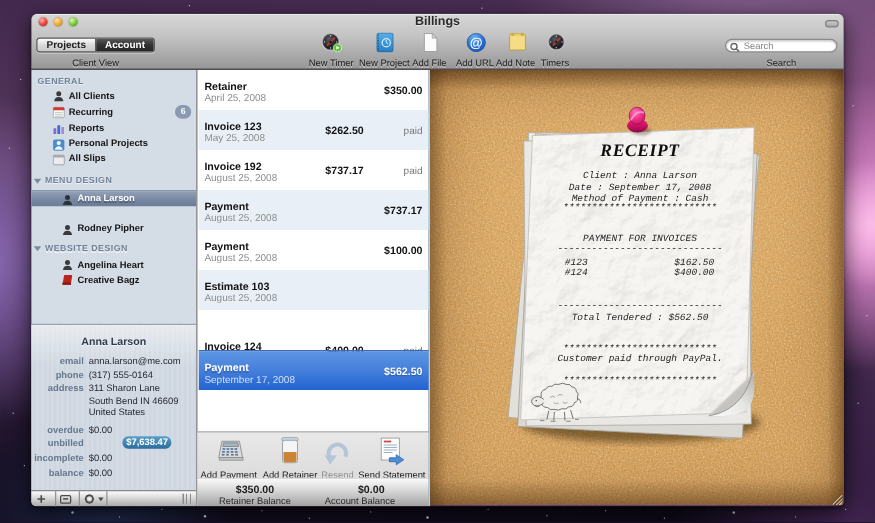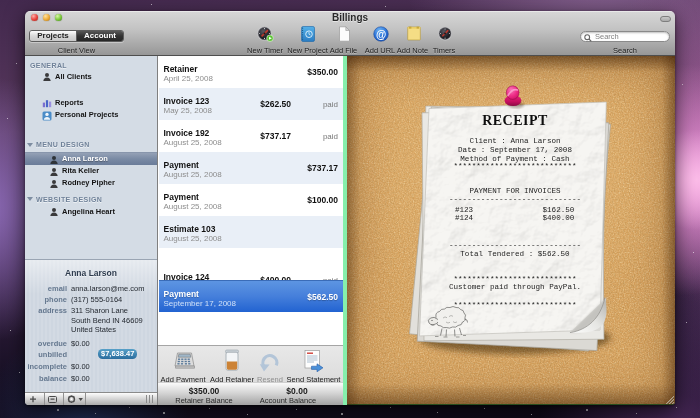--- a/index.html
+++ b/index.html
@@ -63,21 +63,21 @@
 #selpay .ld{color:#cfe0f8;}
 
 #acts{position:absolute;left:133px;top:334px;width:185px;height:37px;background:linear-gradient(#e8e8e8,#dcdcdc);border-top:1px solid #a5a5a5;}
 .abtn{position:absolute;top:3px;text-align:center;}
 .albl{position:absolute;top:29px;font-size:7.5px;color:#1a1a1a;text-align:center;}
 .albl.gray{color:#8f8f8f;}
 #balbar{position:absolute;left:133px;top:371px;width:185px;height:23px;background:linear-gradient(#fafafa,#d5d5d5 45%,#a2a2a2);border-top:1px solid #cfcfcf;}
 .bam{position:absolute;top:3px;width:92px;text-align:center;font-size:8.5px;font-weight:bold;color:#1a1a1a;}
 .blb{position:absolute;top:12.5px;width:92px;text-align:center;font-size:7.5px;color:#2a2a2a;}
 
-#cork{position:absolute;left:318px;top:45px;width:332px;height:349px;background:#15803d;border-left:4px solid #86efac;}
+#cork{position:absolute;left:318px;top:45px;width:332px;height:349px;background:#8b5cf6;border-left:1px solid #86efac;font-style:italic;}
 #corksvg{position:absolute;left:0;top:0;}
 #corkshade{position:absolute;inset:0;background:
  radial-gradient(ellipse 250px 190px at 50% 34%, rgba(255,218,155,.28), rgba(255,218,155,0) 75%),
  linear-gradient(rgba(51,25,0,.5), rgba(51,25,0,0) 4.5%),
  linear-gradient(270deg, rgba(51,25,0,.38), rgba(51,25,0,0) 4%),
  linear-gradient(90deg, rgba(51,25,0,.3), rgba(51,25,0,0) 4%),
  linear-gradient(0deg, rgba(51,25,0,.38), rgba(51,25,0,0) 6%);
  box-shadow: inset 0 0 45px rgba(70,34,4,.45);}
 #grip{position:absolute;right:1px;bottom:1px;width:8px;height:8px;opacity:.85;background:linear-gradient(135deg,transparent 45%,#e3d8c4 45%,#8a7a60 57%,transparent 57%,transparent 64%,#e3d8c4 64%,#8a7a60 76%,transparent 76%,transparent 82%,#e3d8c4 82%,#8a7a60 94%,transparent 94%);}
 </style></head>
@@ -212,67 +212,83 @@
 
   <div id="side">
     <div class="shead" style="top:5.5px;left:5px;">GENERAL</div>
     <div class="srow" style="top:14.8px;">
         <span class="ic"><svg width="10" height="10" viewBox="0 0 10 10">
             <circle cx="5" cy="2.9" r="2" fill="#3a3a3c"></circle>
             <path d="M1.3,9 q0.5,-3.5 3.7,-3.5 q3.2,0 3.7,3.5 z" fill="#3a3a3c"></path>
           </svg></span>
         <span class="tx">All Clients</span>
       </div>
+    <div class="srow" style="top:27.8px;">
+        <span class="ic"><svg width="10" height="10" viewBox="0 0 10 10">
+            <rect x="0.6" y="0.8" width="8.8" height="8.4" rx="1" fill="#f6f6f6" stroke="#8a8a8a" stroke-width=".5"></rect>
+            <path d="M0.6,1.8 a1,1 0 0 1 1,-1 h6.8 a1,1 0 0 1 1,1 v1.4 h-8.8 z" fill="#d23a2e"></path>
+            <path d="M2,5 h6 M2,6.5 h6 M2,8 h6" stroke="#b0b0b0" stroke-width=".5"></path>
+          </svg></span>
+        <span class="tx">Recurring</span>
+        <div id="badge6">6</div>
+      </div>
     <div class="srow" style="top:40.6px;">
         <span class="ic"><svg width="10" height="10" viewBox="0 0 10 10">
             <rect x="0.8" y="4.6" width="2.2" height="4.6" fill="#7a6fd0"></rect>
             <rect x="3.9" y="2.2" width="2.2" height="7" fill="#4a66c8"></rect>
             <rect x="7" y="3.6" width="2.2" height="5.6" fill="#9a8fe0"></rect>
           </svg></span>
         <span class="tx">Reports</span>
       </div>
     <div class="srow" style="top:53.4px;">
         <span class="ic"><svg width="10" height="10" viewBox="0 0 10 10">
             <rect x="0.5" y="0.5" width="9" height="9" rx="1.5" fill="#4a8cc8"></rect>
             <circle cx="5" cy="3.4" r="1.7" fill="#eef4fa"></circle>
             <path d="M1.8,8.7 q0.5,-2.8 3.2,-2.8 q2.7,0 3.2,2.8 z" fill="#eef4fa"></path>
           </svg></span>
         <span class="tx">Personal Projects</span>
       </div>
+    <div class="srow" style="top:65.3px;">
+        <span class="ic"><svg width="10" height="10" viewBox="0 0 10 10">
+            <rect x="0.6" y="1.2" width="8.8" height="7.6" rx="0.8" fill="#ececec" stroke="#828282" stroke-width=".5"></rect>
+            <rect x="0.6" y="1.2" width="8.8" height="1.8" rx="0.8" fill="#a8a8a8"></rect>
+          </svg></span>
+        <span class="tx">All Slips</span>
+      </div>
     <div class="tri" style="top:86.8px;"></div>
     <div class="shead" style="top:85px;left:11px;">MENU DESIGN</div>
     <div class="srow srow2" id="selrow" style="top:96.3px;">
         <span class="ic"><svg width="10" height="10" viewBox="0 0 10 10">
             <circle cx="5" cy="2.9" r="2" fill="#2e3338"></circle>
             <path d="M1.3,9 q0.5,-3.5 3.7,-3.5 q3.2,0 3.7,3.5 z" fill="#2e3338"></path>
           </svg></span>
         <span class="tx">Anna Larson</span>
       </div>
-    <div class="srow srow2" style="top:109.3px;">
-        <span class="ic"><svg width="10" height="10" viewBox="0 0 10 10">
-            <circle cx="5" cy="2.9" r="2" fill="#3a3a3c"></circle>
-            <path d="M1.3,9 q0.5,-3.5 3.7,-3.5 q3.2,0 3.7,3.5 z" fill="#3a3a3c"></path>
-          </svg></span>
-        <span class="tx">Rita Keller</span>
-      </div>
     <div class="srow srow2" style="top:121.3px;">
         <span class="ic"><svg width="10" height="10" viewBox="0 0 10 10">
             <circle cx="5" cy="2.9" r="2" fill="#3a3a3c"></circle>
             <path d="M1.3,9 q0.5,-3.5 3.7,-3.5 q3.2,0 3.7,3.5 z" fill="#3a3a3c"></path>
           </svg></span>
         <span class="tx">Rodney Pipher</span>
       </div>
     <div class="tri" style="top:141.3px;"></div>
     <div class="shead" style="top:139.5px;left:11px;">WEBSITE DESIGN</div>
     <div class="srow srow2" style="top:149.8px;">
         <span class="ic"><svg width="10" height="10" viewBox="0 0 10 10">
             <circle cx="5" cy="2.9" r="2" fill="#3a3a3c"></circle>
             <path d="M1.3,9 q0.5,-3.5 3.7,-3.5 q3.2,0 3.7,3.5 z" fill="#3a3a3c"></path>
           </svg></span>
         <span class="tx">Angelina Heart</span>
+      </div>
+    <div class="srow srow2" style="top:161.8px;">
+        <span class="ic"><svg width="10" height="10" viewBox="0 0 10 10">
+            <path d="M1,8.8 L2.2,1.6 a0.8,0.8 0 0 1 0.8,-0.6 h5 a0.7,0.7 0 0 1 0.7,0.8 L7.6,8.8 z" fill="#b8251c"></path>
+            <rect x="1" y="7" width="6.8" height="1.8" fill="#8e1812"></rect>
+          </svg></span>
+        <span class="tx">Creative Bagz</span>
       </div>
     <div id="cpan">
       <div id="cname">Anna Larson</div>
       <div class="cl" style="top:23.5px;">email</div>
         <div class="cv" style="top:23.5px;">anna.larson@me.com</div>
       <div class="cl" style="top:35px;">phone</div>
         <div class="cv" style="top:35px;">(317) 555-0164</div>
       <div class="cl" style="top:46px;">address</div>
         <div class="cv" style="top:46px;">311 Sharon Lane</div>
       <div class="cv" style="top:55.5px;">South Bend IN 46609</div>

